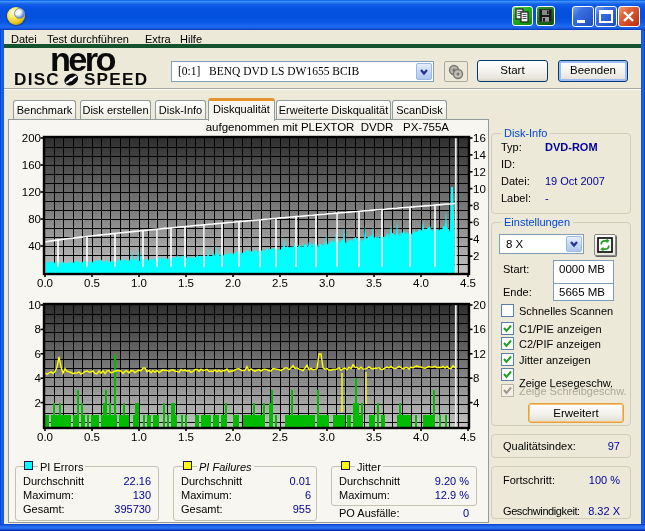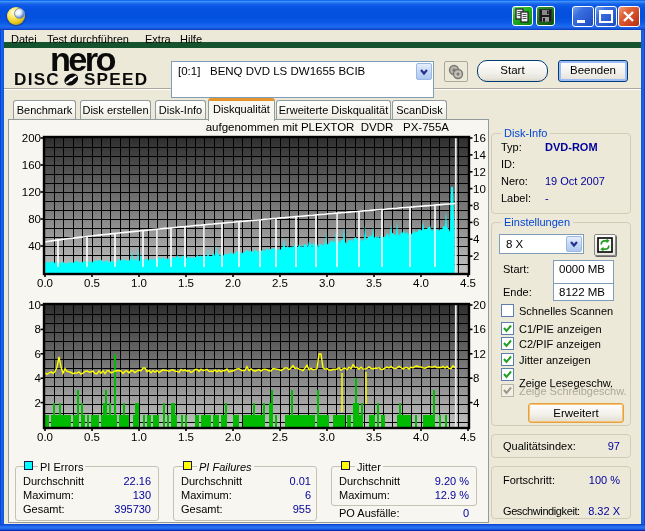--- a/index.html
+++ b/index.html
@@ -20,32 +20,32 @@
 #ttext { position:absolute; left:30px; top:7px; color:#fff; font-size:13.5px; font-weight:bold;
   text-shadow:1px 1px 1px #00248c; letter-spacing:0.2px; }
 .capbtn { position:absolute; top:6px; width:22px; height:21px; border-radius:3px; border:1px solid #fff; z-index:7; }
 #btn-copy { left:512px; width:21px; height:20px; background:linear-gradient(145deg,#5fd75f 0%,#22b122 40%,#0b880b 100%); }
 #btn-save { left:536px; width:19px; height:20px; background:linear-gradient(145deg,#2f9a2f 0%,#0d5f0d 60%,#titlebar063806 100%); background:linear-gradient(145deg,#2f9a2f,#0a4d0a); }
 #btn-min { left:572px; background:linear-gradient(135deg,#7ba1e8 0%,#3a6fe0 30%,#2355cc 80%,#1d49b8 100%); }
 #btn-max { left:595px; background:linear-gradient(135deg,#7ba1e8 0%,#3a6fe0 30%,#2355cc 80%,#1d49b8 100%); }
 #btn-close { left:618px; background:linear-gradient(135deg,#f0a080 0%,#e0663c 30%,#cc4322 70%,#b03315 100%); }
 .capbtn svg { position:absolute; left:0; top:0; }
 
-#menubar { position:absolute; left:4px; top:30px; width:637px; height:18px; background:#ece9d8; border-bottom:6px solid #14532d; z-index:4;padding-left:23px; }
+#menubar { position:absolute; left:4px; top:30px; width:637px; height:18px; background:#ece9d8; border-bottom:4px solid #14532d; z-index:4;padding-left:23px; }
 #menubar span { position:absolute; top:3px; color:#000; font-size:11px; white-space:nowrap; }
 
 #toolbar { position:absolute; left:4px; top:48px; width:637px; height:41px; background:#ece9d8; border-bottom:1px solid #aca899; box-shadow:0 1px 0 #fff; z-index:4;}
 #logo-nero { z-index:5; position:absolute; left:50px; top:43px; font-weight:bold; font-size:33px; letter-spacing:-2.5px; color:#0a0a0a; line-height:1; transform:scaleX(1.04); transform-origin:left; white-space:nowrap;}
 #logo-ds { z-index:5; position:absolute; left:14px; top:70px; font-weight:bold; font-size:16.5px; letter-spacing:1.2px; color:#0a0a0a; white-space:nowrap; transform:scaleX(1.04); transform-origin:left;}
-#drvcombo { position:absolute; left:171px; top:61px; width:263px; height:37px; background:#fff; border:1px solid #7f9db9; z-index:4;}
+#drvcombo { position:absolute; left:171px; top:61px; width:263px; height:21px; background:#fff; border:1px solid #7f9db9; z-index:4;font-family:Liberation Serif, serif;}
 #drvcombo .txt { position:absolute; left:6px; top:3px; font-size:11.5px; }
 #drvarrow { position:absolute; right:1px; top:1px; width:16px; height:17px; background:linear-gradient(180deg,#e6eefc,#c6d8f8 50%,#aec8f0); border:1px solid #9ab8e0; border-radius:2px;}
 #gray-btn { position:absolute; left:444px; top:61px; width:24px; height:21px; background:#ece9d8; border:1px solid #aca899; border-radius:2px; z-index:4;}
 .xpbtn { position:absolute; top:60px; height:22px; background:linear-gradient(180deg,#ffffff 0%,#f4f3ee 50%,#e8e6dd 85%,#d8d4c8 100%); border:1px solid #003c74; border-radius:3px; text-align:center; line-height:19px; font-size:11.5px; color:#000; z-index:4;}
-#btn-start { left:477px; width:71px;border-radius:10px; }
+#btn-start { left:477px; width:71px; }
 #btn-beenden { left:558px; width:70px; box-shadow:inset 0 0 0 2px #9cbcf8; }
 
 .tab { position:absolute; top:100px; height:19px; background:linear-gradient(180deg,#ffffff,#f6f5f0 60%,#eae8dc 100%); border:1px solid #919b9c; border-bottom:none; border-radius:3px 3px 0 0; text-align:center; font-size:11px; padding-top:3px; z-index:3; color:#000; white-space:nowrap; overflow:hidden;}
 #tab4 { top:98px; height:23px; background:#f7f6f1; border-top:3px solid #e5932c; z-index:5; border-radius:3px 3px 0 0; padding-top:2px;}
 #page { position:absolute; left:8px; top:119px; width:481px; height:404px; background:#f7f6f1; border:1px solid #919b9c; z-index:2; }
 
 .gbox { position:absolute; border:1px solid #d0cdb8; border-radius:4px; z-index:3; }
 .gbox .cap { position:absolute; left:9px; top:-7px; background:#ece9d8; padding:0 3px; color:#0046d5; }
 .wbox { position:absolute; border:1px solid #c5c2b2; border-radius:3px; z-index:4; background:transparent;}
 .row { position:absolute; left:0; width:100%; height:13px; }
@@ -297,21 +297,21 @@
     <span class="cap">Disk-Info</span>
   </div>
 <div class="row" style="left:501px;top:141px;width:120px;z-index:5;">
     <span class="lab">Typ:</span>
     <span class="lab navy" style="left:44px;font-weight:bold;">DVD-ROM</span>
   </div>
 <div class="row" style="left:501px;top:158px;width:120px;z-index:5;">
     <span class="lab">ID:</span>
   </div>
 <div class="row" style="left:501px;top:175px;width:120px;z-index:5;">
-    <span class="lab">Nero:</span>
+    <span class="lab">Datei:</span>
     <span class="lab navy" style="left:44px;">19 Oct 2007</span>
   </div>
 <div class="row" style="left:501px;top:192px;width:120px;z-index:5;">
     <span class="lab">Label:</span>
     <span class="lab navy" style="left:44px;">-</span>
   </div>
 
 <div class="gbox" style="left:491px;top:222px;width:140px;height:204px;">
     <span class="cap">Einstellungen</span>
   </div>
@@ -329,21 +329,21 @@
       <path d="M13.8 10.5 Q13.8 14.2 10 14.2 L7.8 14.2" fill="none" stroke="#22a022" stroke-width="1.7"></path>
       <path d="M8.5 11.8 L5.4 14.2 L8.5 16.6 Z" fill="#22a022"></path>
     </svg></div>
 <div class="row" style="left:503px;top:263px;width:110px;z-index:5;">
     <span class="lab">Start:</span>
   </div>
 <div style="position:absolute;left:553px;top:260px;width:61px;height:29px;background:#fff;border:1px solid #7f9db9;z-index:5;font-size:11.5px;padding:2px 0 0 5px;">0000 MB</div>
 <div class="row" style="left:503px;top:286px;width:110px;z-index:5;">
     <span class="lab">Ende:</span>
   </div>
-<div style="position:absolute;left:553px;top:283px;width:61px;height:18px;background:#fff;border:1px solid #7f9db9;z-index:5;font-size:11.5px;padding:2px 0 0 5px;">8122 MB</div>
+<div style="position:absolute;left:553px;top:283px;width:61px;height:18px;background:#fff;border:1px solid #7f9db9;z-index:5;font-size:11.5px;padding:2px 0 0 5px;">5665 MB</div>
 <div class="cb" style="left:501px;top:304px;border-color:#5c7fb0;background:#fff;z-index:5;"></div>
 <div class="cbt" style="left:519px;top:305px;color:#000;z-index:5;">Schnelles Scannen</div>
 <div class="cb" style="left:501px;top:322px;border-color:#5c7fb0;background:#fff;z-index:5;">
     <svg width="11" height="11">
       <path d="M2 5 L4.5 8 L9 2.5" fill="none" stroke="#21a121" stroke-width="2"></path>
     </svg>
   </div>
 <div class="cbt" style="left:519px;top:323px;color:#000;z-index:5;">C1/PIE anzeigen</div>
 <div class="cb" style="left:501px;top:337px;border-color:#5c7fb0;background:#fff;z-index:5;">
     <svg width="11" height="11">

